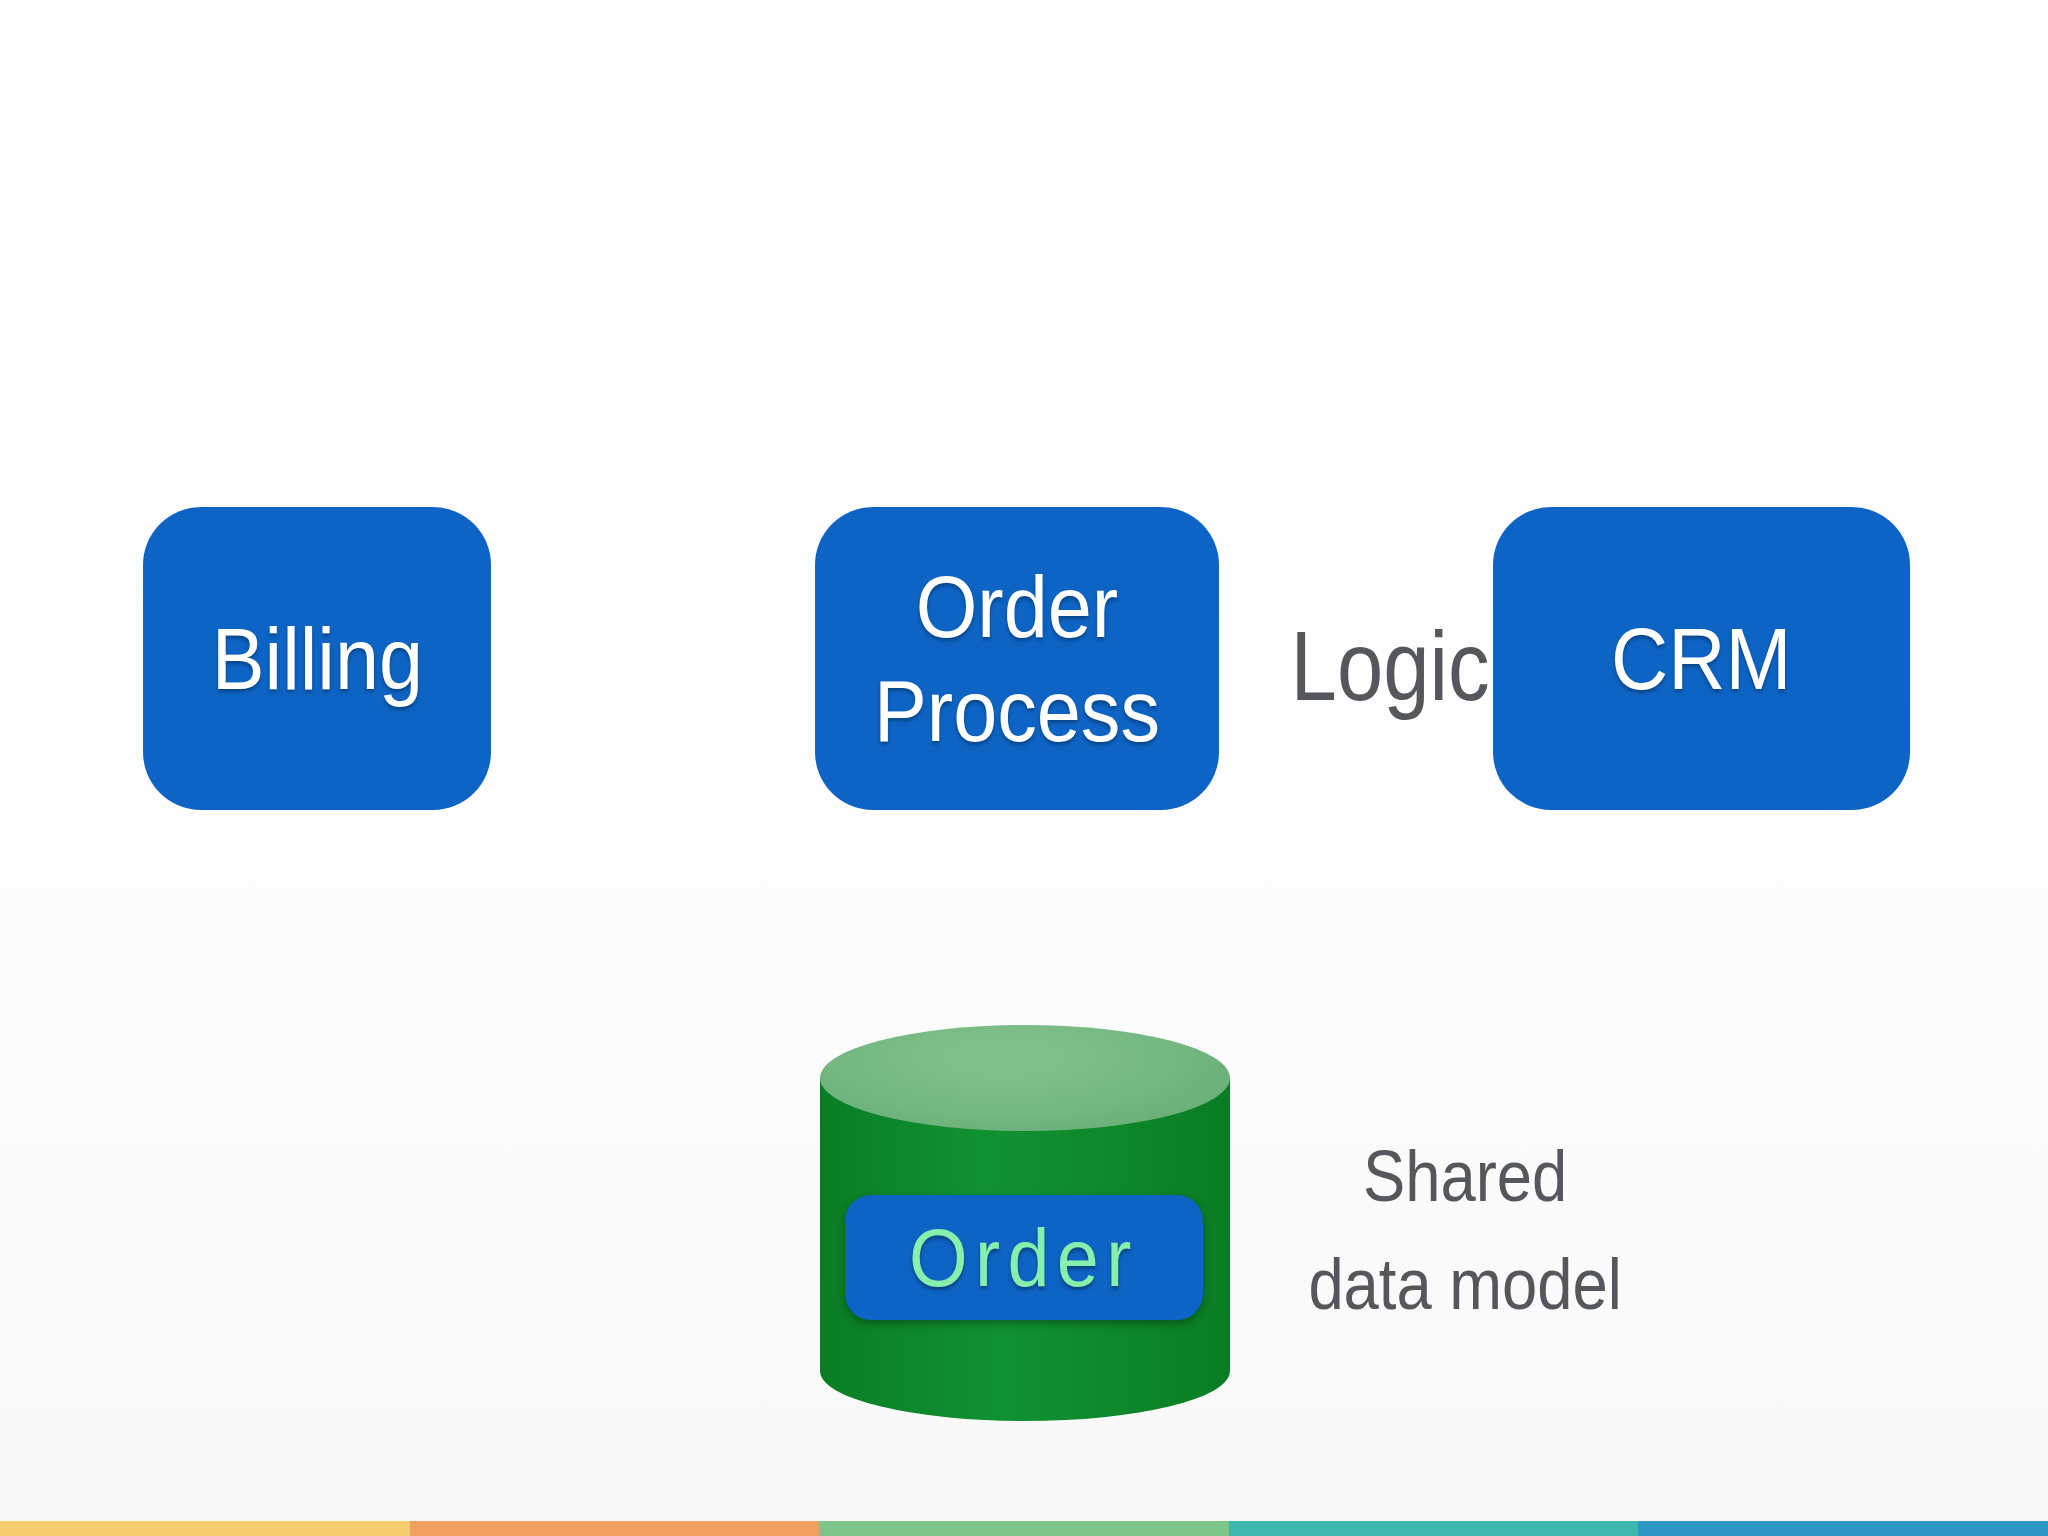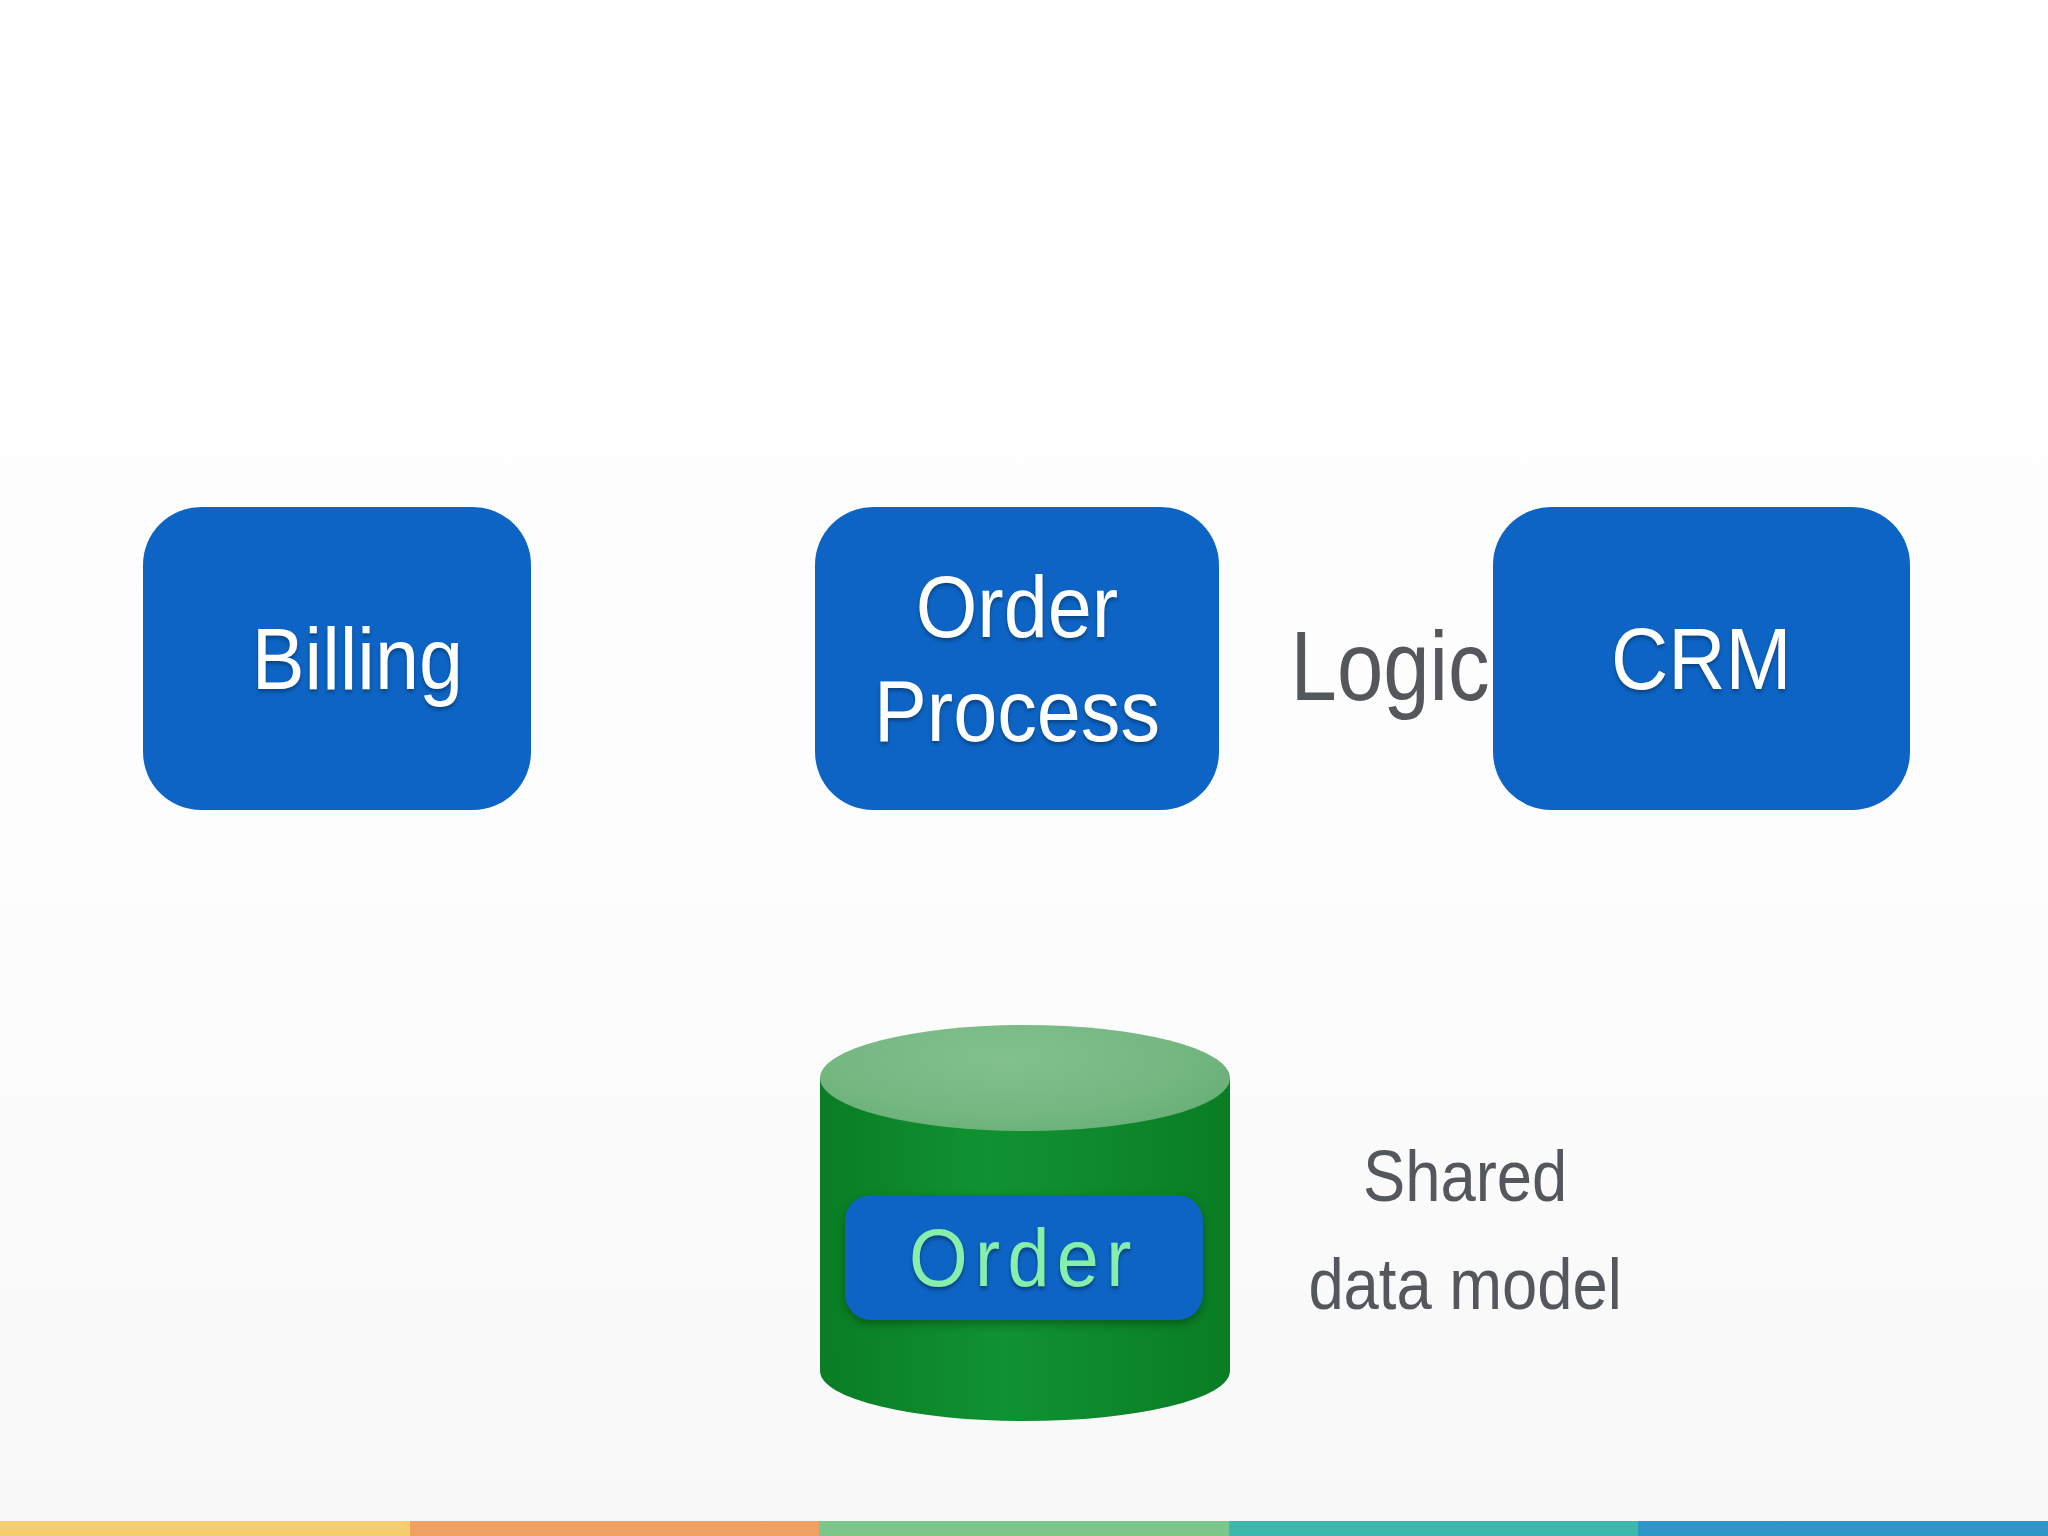--- a/index.html
+++ b/index.html
@@ -48,21 +48,21 @@
     font-size: 88px;
     line-height: 104px;
     background: #0d64c4;
   }
   .service-box .label-inner {
     display: inline-block;
     transform: scaleX(0.9);
     transform-origin: center;
     text-shadow: 0 3px 4px rgba(0,0,0,0.3);
   }
-  .box-billing { left: 143px; width: 348px; padding-left: 40px; }
+  .box-billing { left: 143px; width: 348px; }
   .box-order-process { left: 815px; width: 404px; padding: 0 30px; box-sizing: border-box; }
   .box-crm { left: 1493px; width: 417px; }
 
   
   .logic-label {
     position: absolute;
     left: 1238px; top: 617px; width: 257px;
     text-align: center;
     font-size: 98px;
     line-height: 98px;

